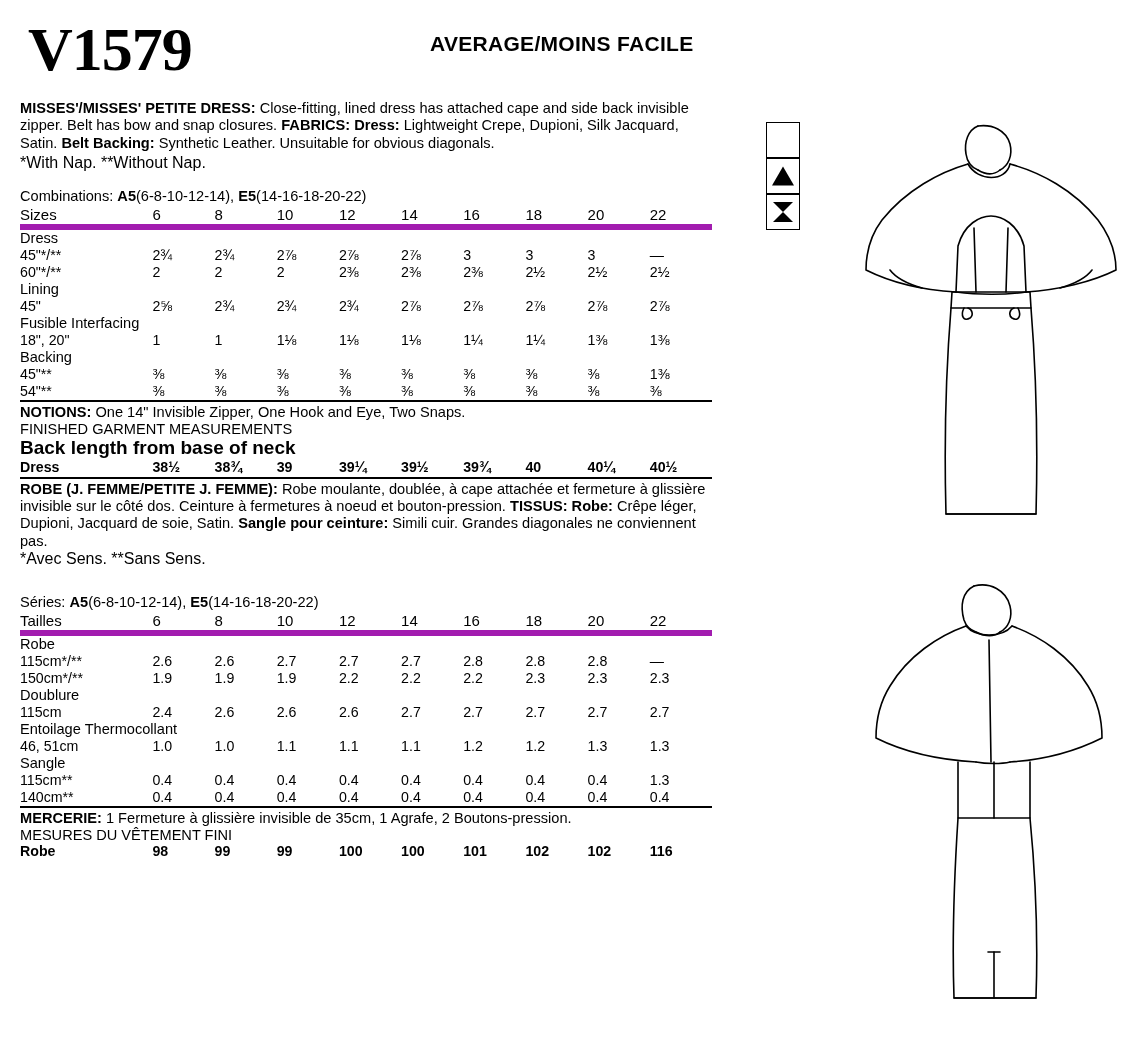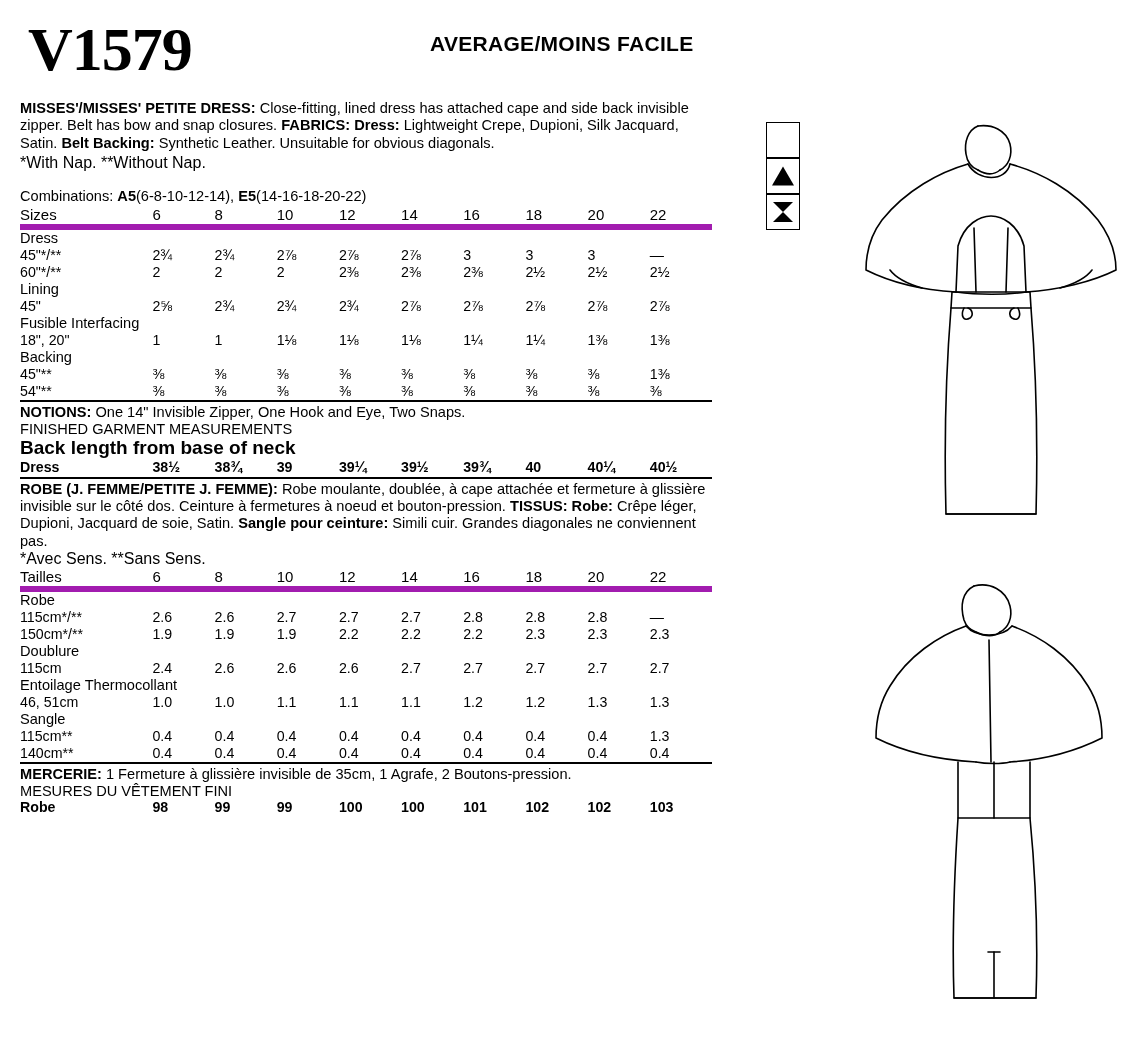--- a/index.html
+++ b/index.html
@@ -225,20 +225,21 @@
             <td class="col-size" style="font-weight:700">40</td>
             <td class="col-size" style="font-weight:700">40¼</td>
             <td class="col-size" style="font-weight:700">40½</td>
           </tr>
         </tbody>
       </table>
 
     <div class="frblock"><b data-bind="description_fr.line1_bold">ROBE (J. FEMME/PETITE J. FEMME):</b><span data-bind="description_fr.line1_rest"> Robe moulante, doublée, à cape attachée et fermeture à glissière invisible sur le côté dos. Ceinture à fermetures à noeud et bouton-pression. </span><b data-bind="description_fr.tissus_bold">TISSUS: Robe:</b><span data-bind="description_fr.tissus_rest"> Crêpe léger, Dupioni, Jacquard de soie, Satin. </span><b data-bind="description_fr.sangle_bold">Sangle pour ceinture:</b><span data-bind="description_fr.sangle_rest"> Simili cuir. Grandes diagonales ne conviennent pas.</span></div>
     <div class="small-note" data-bind="description_fr.nap_note">*Avec Sens. **Sans Sens.</div>
 
+    <div class="combos" style="margin-top:26px;"><span data-bind="combinations_fr.label">Séries: </span><b data-bind="combinations_fr.a5_bold">A5</b><span data-bind="combinations_fr.a5_rest">(6-8-10-12-14), </span><b data-bind="combinations_fr.e5_bold">E5</b><span data-bind="combinations_fr.e5_rest">(14-16-18-20-22)</span></div>
 
     <table class="yard" id="table-fr">
         <tbody>
           <tr class="head">
             <th class="col-label">Tailles</th>
             <th class="col-size">6</th>
             <th class="col-size">8</th>
             <th class="col-size">10</th>
             <th class="col-size">12</th>
             <th class="col-size">14</th>
@@ -342,21 +343,21 @@
           <tr>
             <td class="col-label" style="font-weight:700">Robe</td>
             <td class="col-size" style="font-weight:700">98</td>
             <td class="col-size" style="font-weight:700">99</td>
             <td class="col-size" style="font-weight:700">99</td>
             <td class="col-size" style="font-weight:700">100</td>
             <td class="col-size" style="font-weight:700">100</td>
             <td class="col-size" style="font-weight:700">101</td>
             <td class="col-size" style="font-weight:700">102</td>
             <td class="col-size" style="font-weight:700">102</td>
-            <td class="col-size" style="font-weight:700">103</td>
+            <td class="col-size" style="font-weight:700">116</td>
           </tr>
         </tbody>
       </table>
 
   </div>
 
   <div class="keybox kb1"></div>
   <div class="keybox kb2">
     <span class="tri-up"></span>
   </div>

